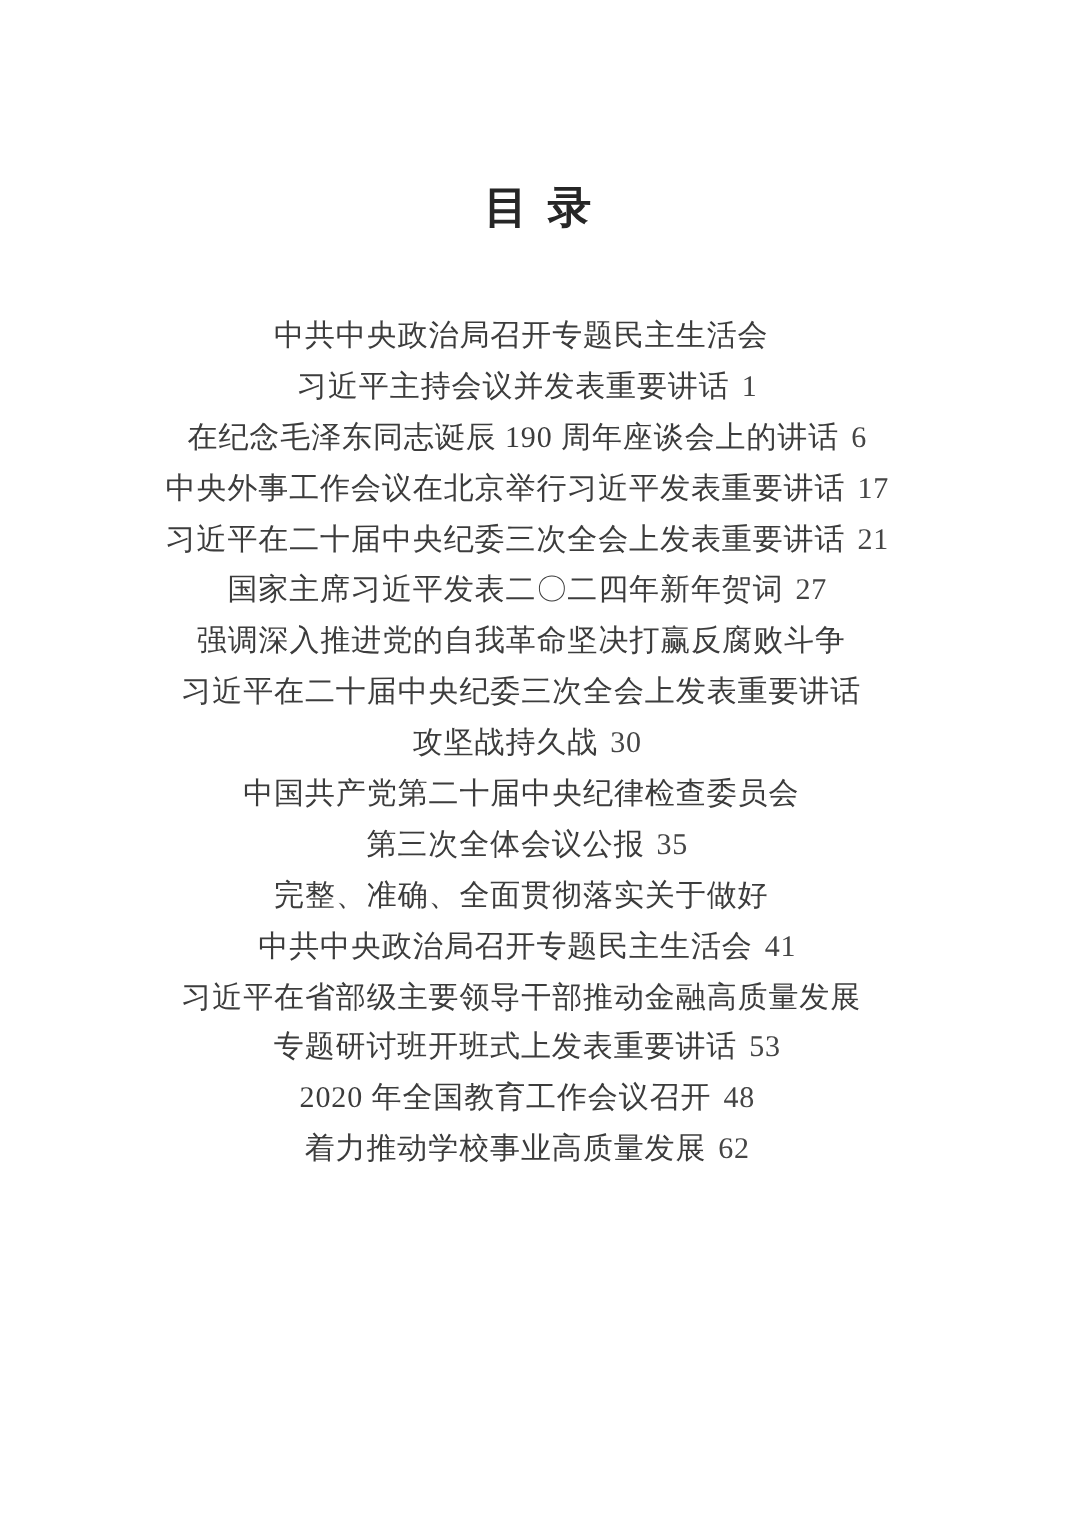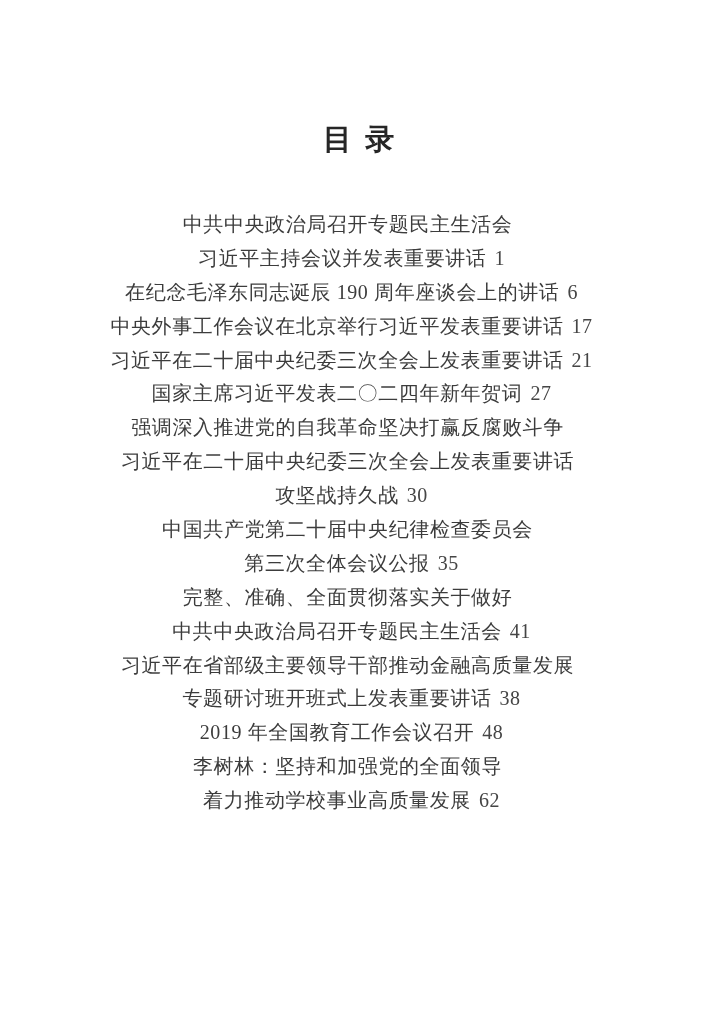--- a/index.html
+++ b/index.html
@@ -124,31 +124,27 @@
     <span class="toc-page">41</span>
   </div>
 
   <div class="toc-row">
     <span class="toc-text">习近平在省部级主要领导干部推动金融高质量发展</span>
     <span class="toc-page"></span>
   </div>
 
   <div class="toc-row">
     <span class="toc-text">专题研讨班开班式上发表重要讲话</span>
-    <span class="toc-page">38</span>
+    <span class="toc-page">53</span>
   </div>
 
   <div class="toc-row">
-    <span class="toc-text">2019 年全国教育工作会议召开</span>
+    <span class="toc-text">2020 年全国教育工作会议召开</span>
     <span class="toc-page">48</span>
   </div>
 
-  <div class="toc-row">
-    <span class="toc-text">李树林：坚持和加强党的全面领导</span>
-    <span class="toc-page"></span>
-  </div>
 
   <div class="toc-row">
     <span class="toc-text">着力推动学校事业高质量发展</span>
     <span class="toc-page">62</span>
   </div>
 </div>
 </div>
 
 </body></html>

